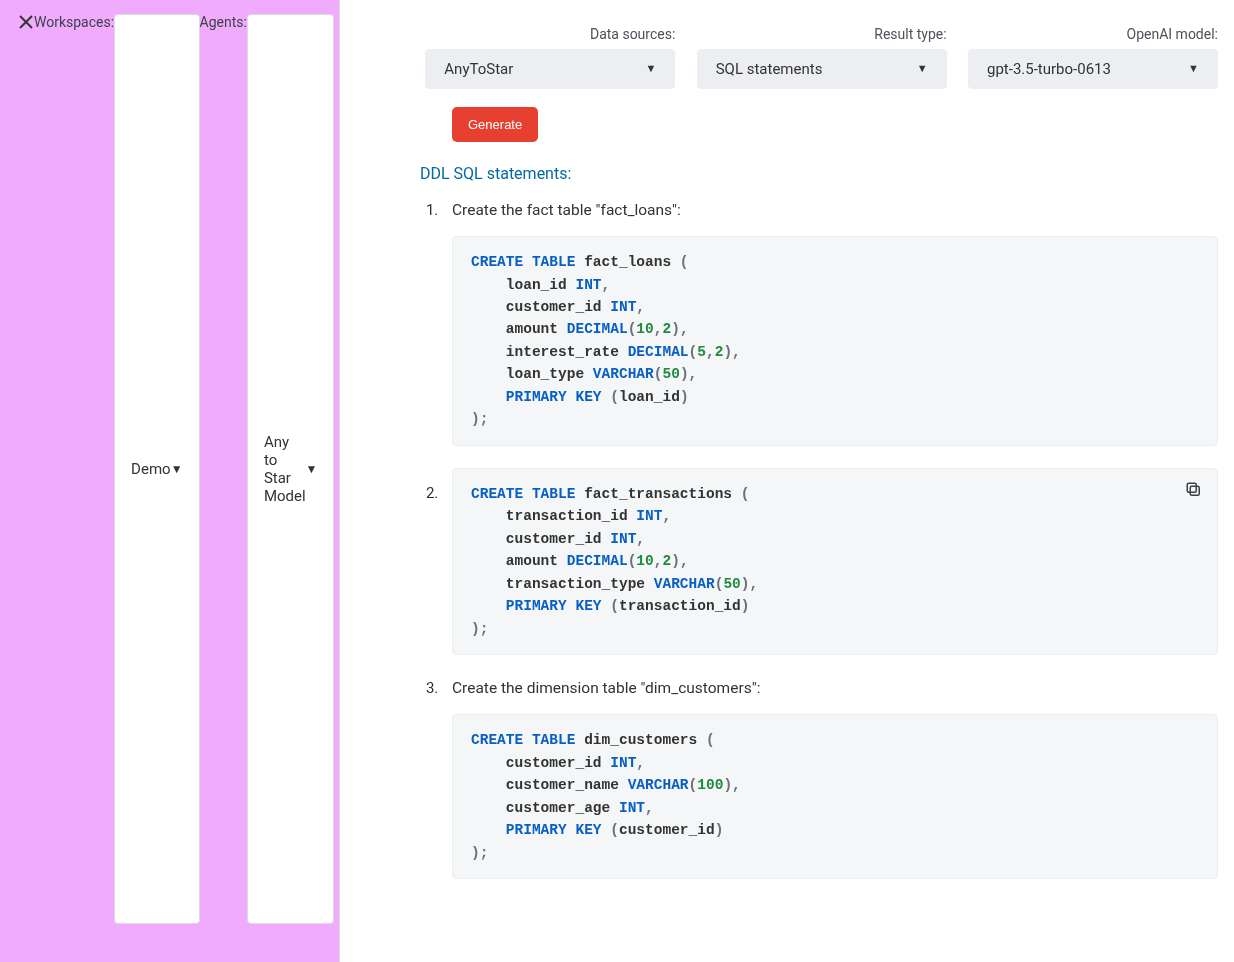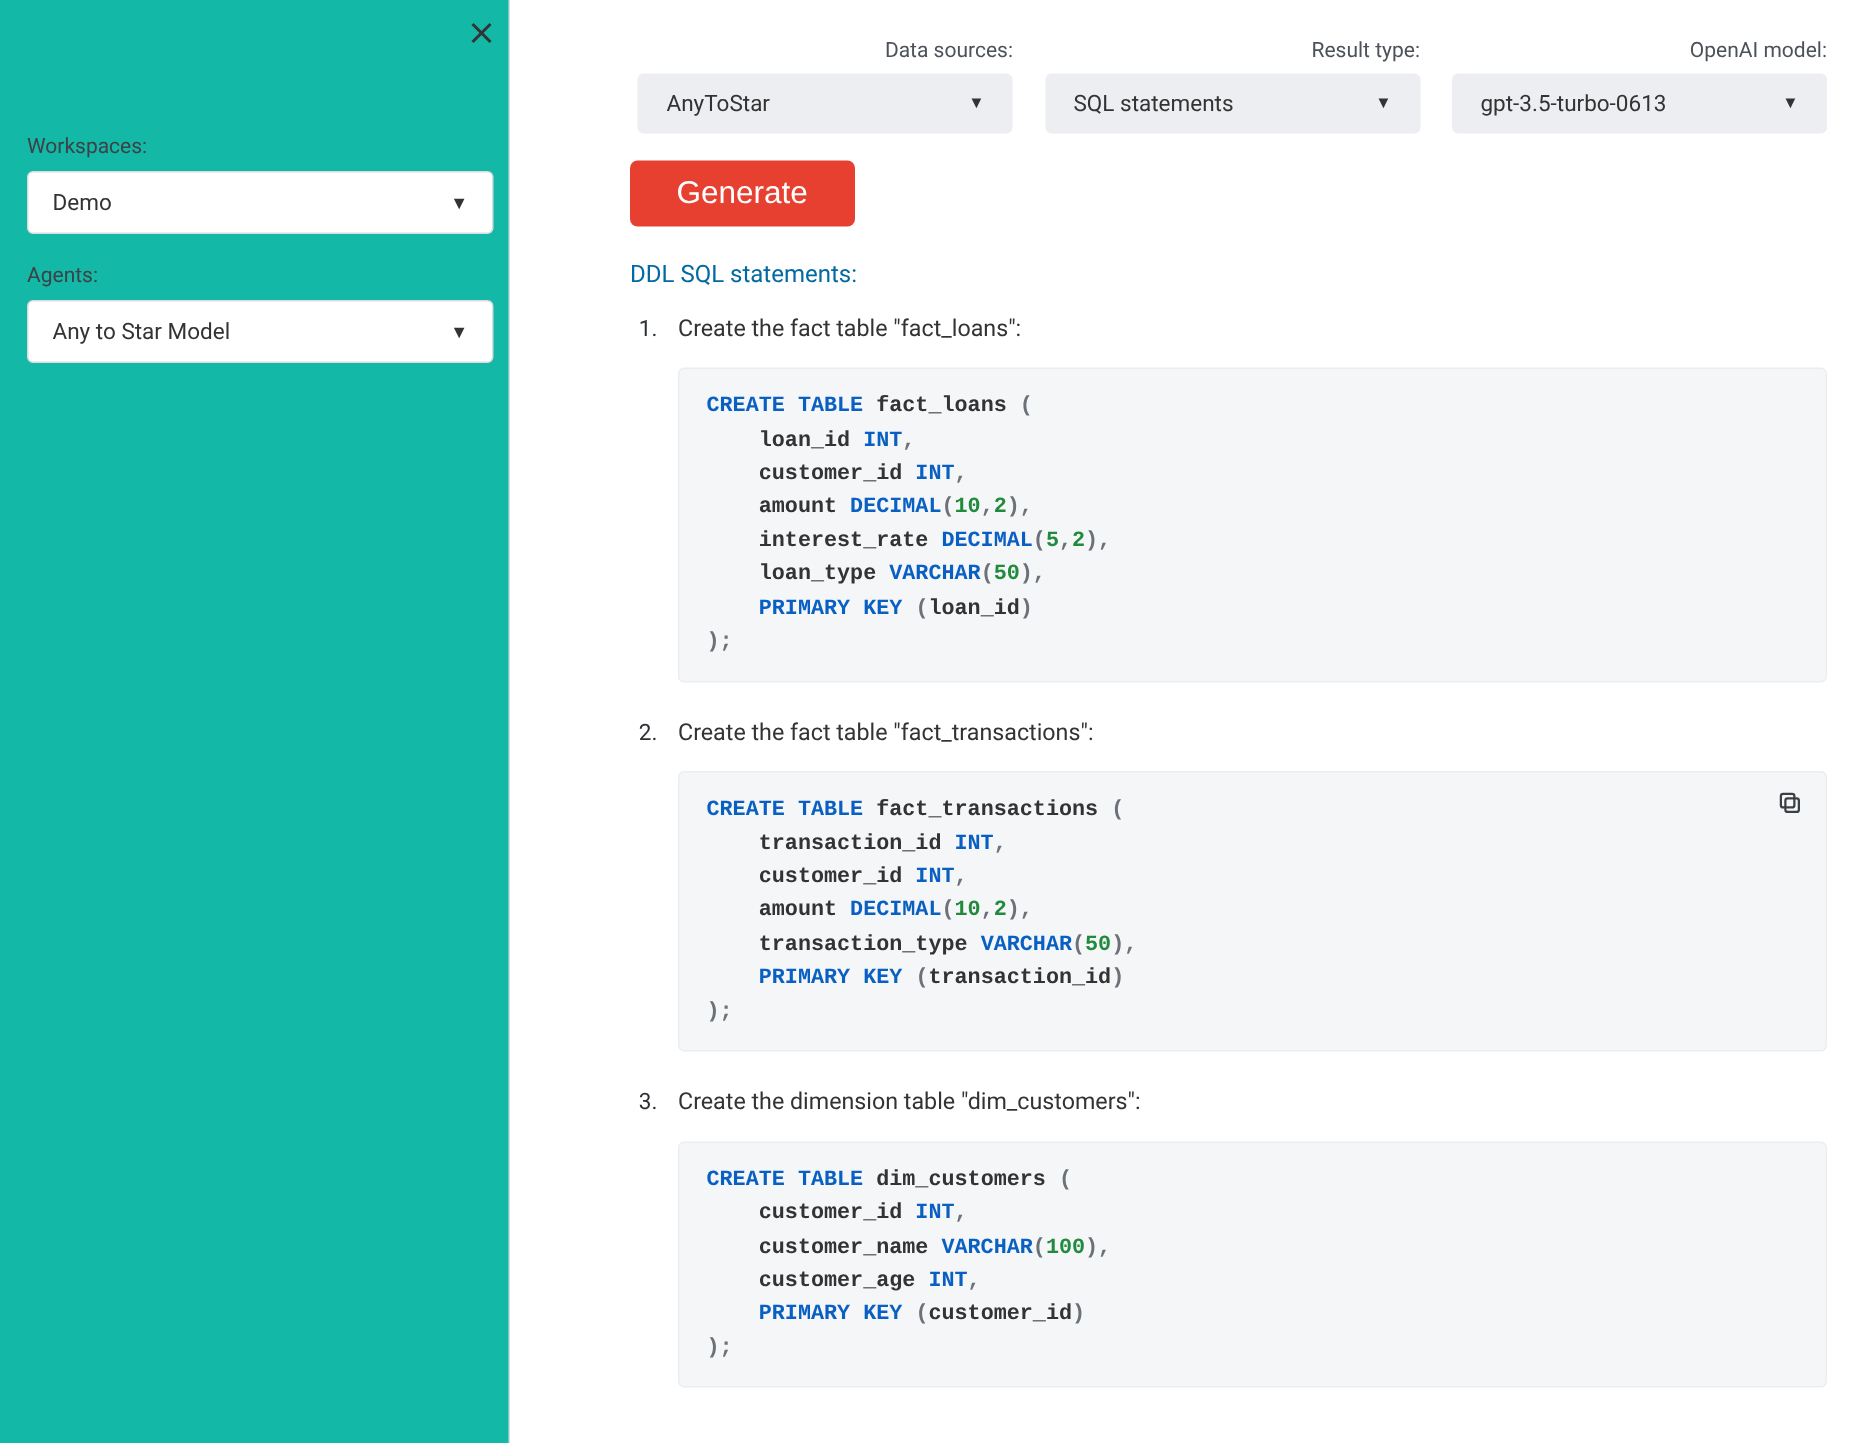--- a/index.html
+++ b/index.html
@@ -9,25 +9,25 @@
     color: #2c3035;
     background: #fff;
     display: flex;
     width: 1234px;
     height: 962px;
     overflow: hidden;
   }
   .sidebar {
     width: 340px;
     min-width: 340px;
-    background: #14b8a6;
+    background: #f0abfc;
     border-right: 1px solid #d9dce0;
     display: flex;
-    flex-direction: column;
-    padding: 14px 10px 18px 18px;
+    flex-direction: row;
+    padding: 14px 30px 18px 18px;
   }
   .close-row {
     display: flex;
     justify-content: flex-end;
     margin-bottom: 60px;
   }
   .close-icon { width: 16px; height: 16px; cursor: pointer; }
   .side-label {
     font-size: 14px;
     color: #3c4248;
@@ -82,23 +82,24 @@
     min-width: 250px;
   }
   .dropdown .caret { font-size: 11px; color: #333; }
   .gen-btn {
     margin-top: 18px;
     display: inline-block;
     background: #e74030;
     color: #fff;
     border: none;
     border-radius: 5px;
-    padding: 10px 31px;
-    font-size: 21px;
-    cursor: pointer;
+    padding: 10px 16px;
+    font-size: 13px;
+    cursor: pointer;
+    margin-left: 32px;
   }
   .intro-text { margin-top: 26px; font-size: 15.5px; color: #2c2f33; line-height: 1.55; }
   .sub-head { margin-top: 22px; font-size: 16px; color: #0369a1; }
   ol.steps { margin-top: 16px; padding-left: 22px; }
   ol.steps li { margin-bottom: 0; padding-left: 10px; }
   .step-text { font-size: 15.5px; color: #333; margin: 10px 0 14px 0; line-height: 1.5; }
   .codebox {
     position: relative;
     background: #f4f6f8;
     border: 1px solid #ebeef1;
@@ -188,21 +189,20 @@
           <div class="codebox"><span><span class="kw">CREATE</span> <span class="kw">TABLE</span> <span class="id">fact_loans</span> <span class="pn">(</span>
     <span class="id">loan_id</span> <span class="ty">INT</span><span class="pn">,</span>
     <span class="id">customer_id</span> <span class="ty">INT</span><span class="pn">,</span>
     <span class="id">amount</span> <span class="ty">DECIMAL</span><span class="pn">(</span><span class="num">10</span><span class="pn">,</span><span class="num">2</span><span class="pn">)</span><span class="pn">,</span>
     <span class="id">interest_rate</span> <span class="ty">DECIMAL</span><span class="pn">(</span><span class="num">5</span><span class="pn">,</span><span class="num">2</span><span class="pn">)</span><span class="pn">,</span>
     <span class="id">loan_type</span> <span class="ty">VARCHAR</span><span class="pn">(</span><span class="num">50</span><span class="pn">)</span><span class="pn">,</span>
     <span class="kw">PRIMARY</span> <span class="kw">KEY</span> <span class="pn">(</span><span class="id">loan_id</span><span class="pn">)</span>
 <span class="pn">)</span><span class="pn">;</span></span></div>
         </li>
         <li>
-          <div class="step-text">Create the fact table "fact_transactions":</div>
           <div class="codebox"><svg viewBox="0 0 24 24" class="copy-icon">
               <rect x="7" y="7" width="12" height="12" rx="2" fill="none" stroke="#3c4044" stroke-width="2"></rect>
               <rect x="3" y="3" width="12" height="12" rx="2" fill="none" stroke="#3c4044" stroke-width="2"></rect>
             </svg><span><span class="kw">CREATE</span> <span class="kw">TABLE</span> <span class="id">fact_transactions</span> <span class="pn">(</span>
     <span class="id">transaction_id</span> <span class="ty">INT</span><span class="pn">,</span>
     <span class="id">customer_id</span> <span class="ty">INT</span><span class="pn">,</span>
     <span class="id">amount</span> <span class="ty">DECIMAL</span><span class="pn">(</span><span class="num">10</span><span class="pn">,</span><span class="num">2</span><span class="pn">)</span><span class="pn">,</span>
     <span class="id">transaction_type</span> <span class="ty">VARCHAR</span><span class="pn">(</span><span class="num">50</span><span class="pn">)</span><span class="pn">,</span>
     <span class="kw">PRIMARY</span> <span class="kw">KEY</span> <span class="pn">(</span><span class="id">transaction_id</span><span class="pn">)</span>
 <span class="pn">)</span><span class="pn">;</span></span></div>

